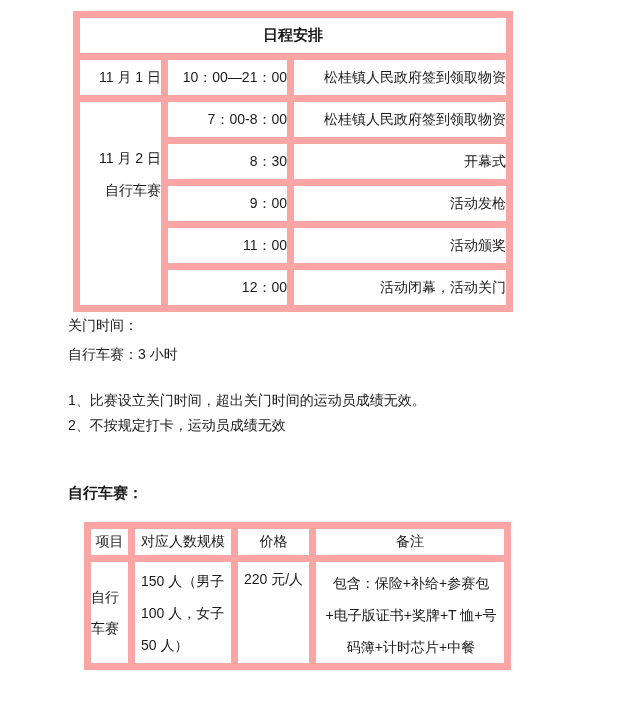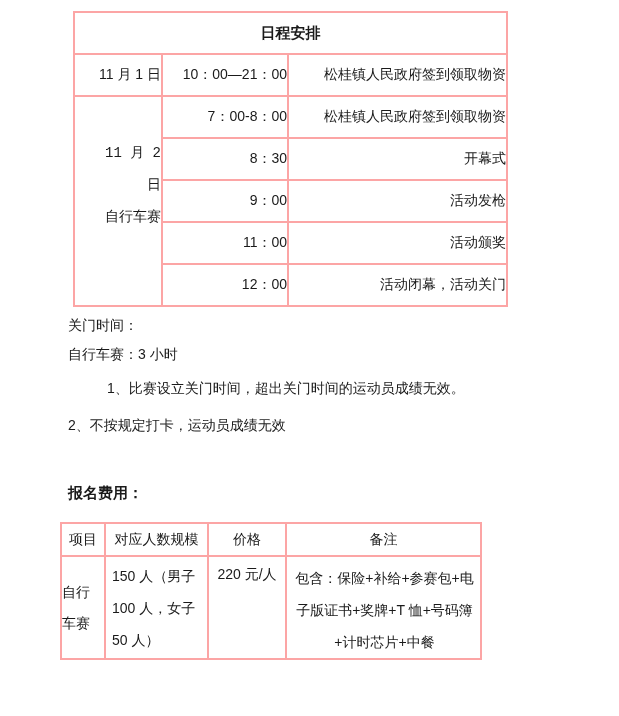--- a/index.html
+++ b/index.html
@@ -14,44 +14,44 @@
     width: 619px;
     height: 716px;
     background: #ffffff;
     overflow: hidden;
   }
   table {
     border-collapse: collapse;
     table-layout: fixed;
   }
   td {
-    border: 2px solid #fca5a5;
+    border: 7px solid #fca5a5;
     font-size: 14px;
     vertical-align: middle;
   }
   
   .schedule-table { position: absolute; left: 73px; top: 11px; width: 433px; }
   .schedule-table td { padding-left: 8px; text-align: right; }
   .schedule-table .title-cell {
     height: 42px; text-align: center; font-weight: bold; font-size: 15px; padding-left: 0;
   }
   .schedule-table tr { height: 42px; }
   .schedule-table .merged-date {
-    vertical-align: top; padding-top: 40px; line-height: 32px; font-family: Liberation Mono, monospace;
+    vertical-align: top; padding-top: 40px; line-height: 32px;
   }
   
   .para { position: absolute; left: 68px; white-space: nowrap; }
   .p-cutoff-head { top: 317px; }
   .p-cutoff-val  { top: 346px; }
-  .p-rule1       { top: 380px; margin-left: 39px; }
+  .p-rule1       { top: 392px; }
   .p-rule2       { top: 417px; text-align: center; }
   .p-fee-head    { top: 484px; font-weight: bold; font-size: 15px; }
   .p-footer      { top: 685px; font-weight: bold; font-size: 15px; }
   
-  .fee-table { position: absolute; left: 60px; top: 522px; width: 420px; border-radius: 30px; }
+  .fee-table { position: absolute; left: 84px; top: 522px; width: 420px; border-radius: 30px; }
   .fee-table .head-row { height: 33px; }
   .fee-table .head-row td { text-align: center; }
   .fee-table .body-row { height: 95px; }
   .fee-table .event-cell { text-align: left; line-height: 31px; }
   .fee-table .scale-cell { line-height: 32px; padding: 0 6px; }
   .fee-table .price-cell { vertical-align: top; text-align: center; padding-top: 9px; }
   .fee-table .remark-cell {
     vertical-align: top; text-align: center; line-height: 32px; padding: 5px 5px 0 7px;
   }
 </style>
@@ -100,21 +100,21 @@
       <td>活动闭幕，活动关门</td>
     </tr>
   </tbody>
     </table>
 
   <div class="para p-cutoff-head">关门时间：</div>
   <div class="para p-cutoff-val">自行车赛：3 小时</div>
   <div class="para p-rule1">1、比赛设立关门时间，超出关门时间的运动员成绩无效。</div>
   <div class="para p-rule2">2、不按规定打卡，运动员成绩无效</div>
 
-  <div class="para p-fee-head">报名费用：</div>
+  <div class="para p-fee-head">自行车赛：</div>
 
   <table class="fee-table">
     <colgroup>
         <col style="width:44px">
         <col style="width:103px">
         <col style="width:78px">
         <col style="width:195px">
       </colgroup>
     <tbody>
         <tr class="head-row">

